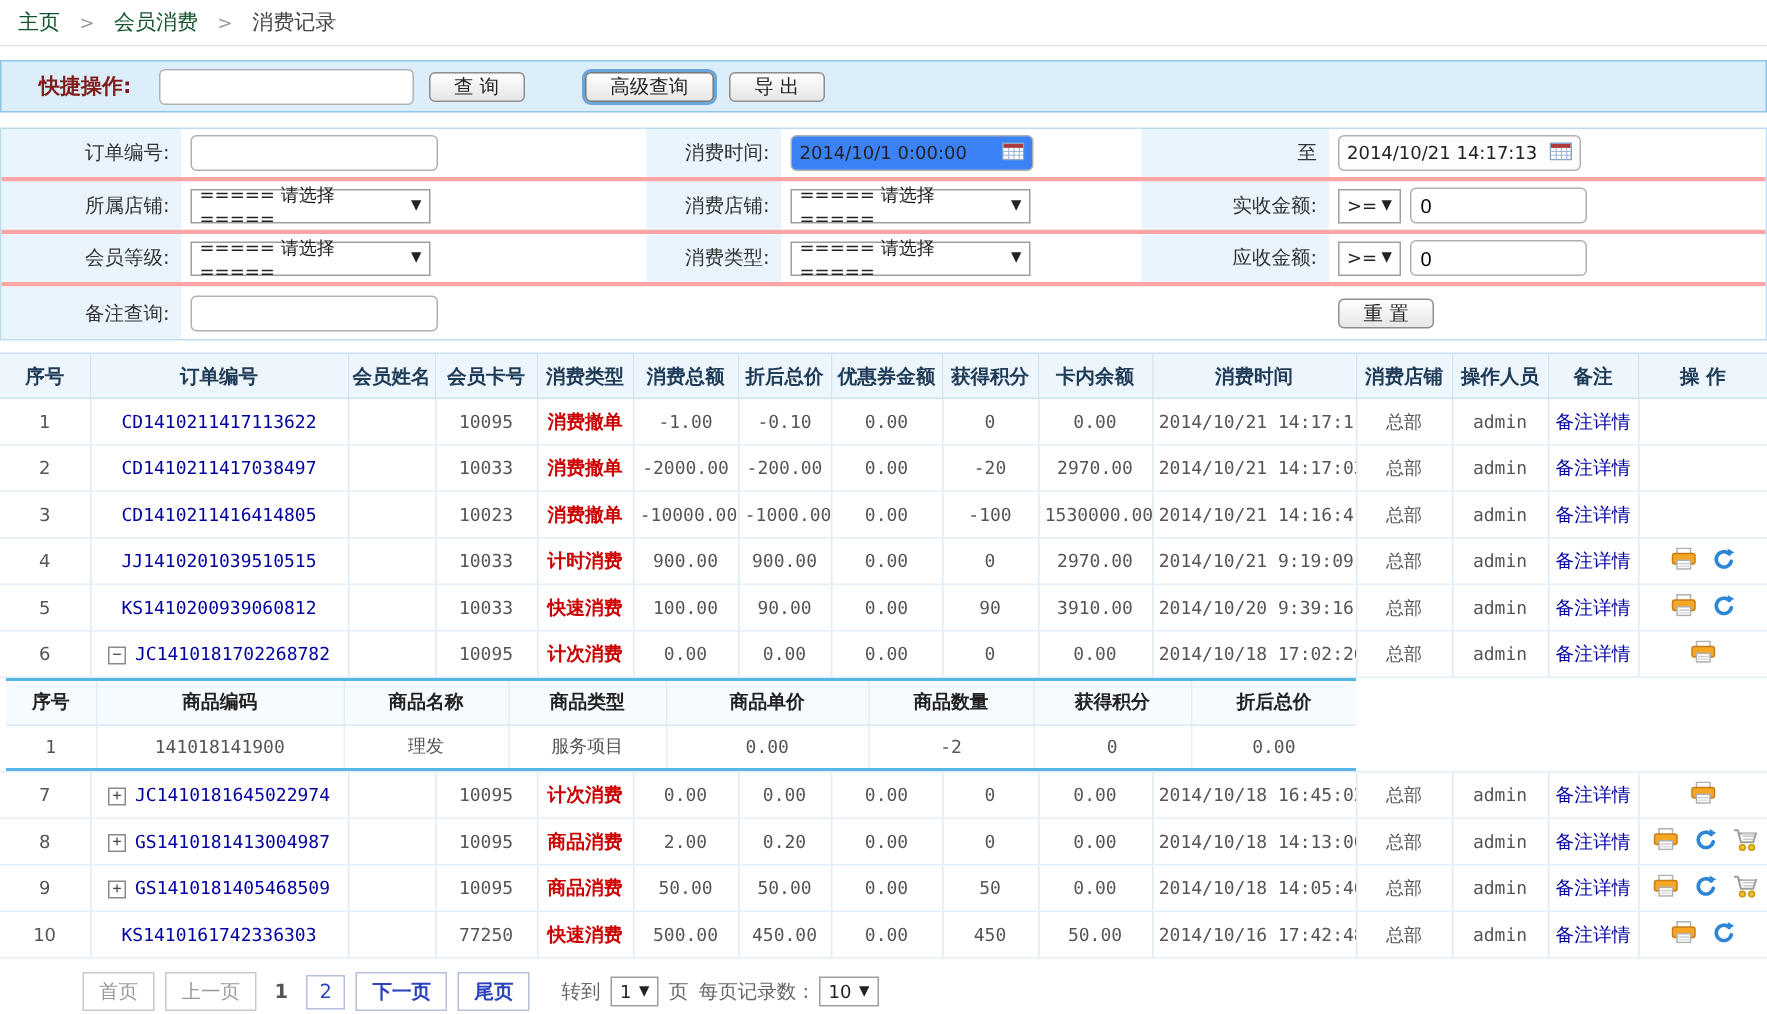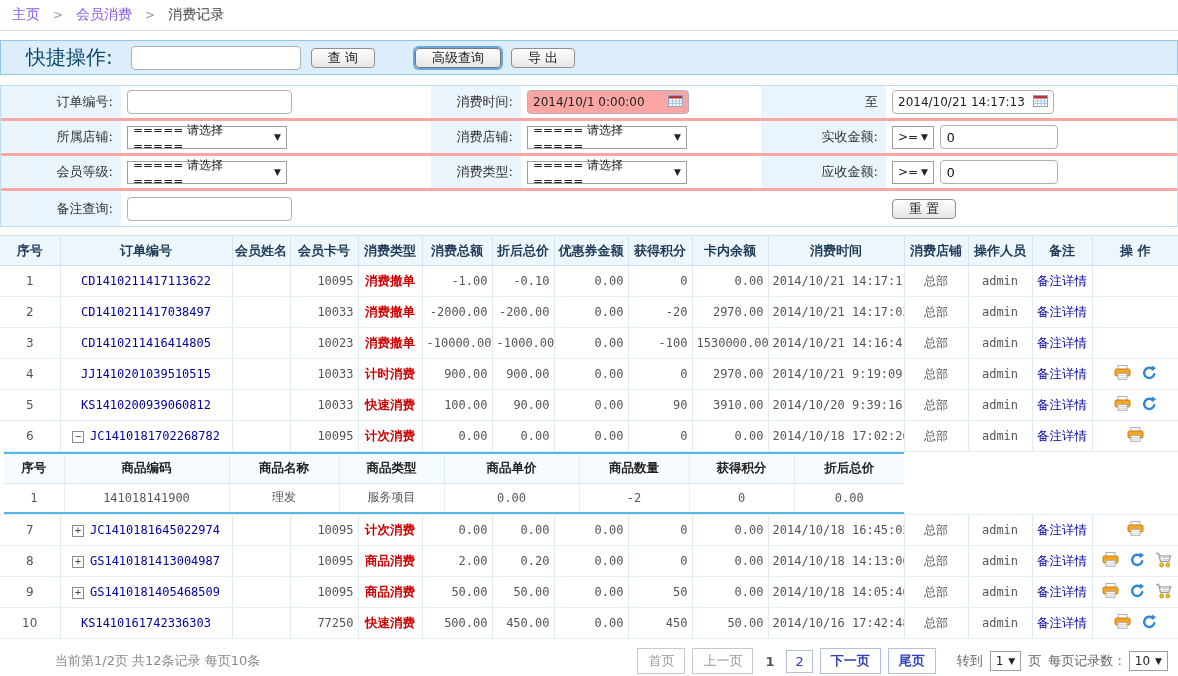--- a/index.html
+++ b/index.html
@@ -11,30 +11,30 @@
     color:#333;
   }
   .mono { font-family: "DejaVu Sans Mono", monospace; }
 
   
   .breadcrumb {
     height: 31px; display:flex; align-items:center; gap:13px;
     padding-left: 12px; border-bottom: 1px solid #e2e2e2;
     font-size: 14px; color:#444;
   }
-  .breadcrumb a { color:#8b5cf6; text-decoration:none; }
+  .breadcrumb a { color:#14532d; text-decoration:none; }
   .breadcrumb .sep { color:#999; font-size:12px; }
 
   
   .quickbar {
     margin-top: 9px; height: 35px;
     background:#ddeefb; border:1px solid #8fc7e8;
     display:flex; align-items:center;
   }
-  .quickbar .qlabel { font-weight:normal; font-size:20px; color:#0c4a6e; margin:0 18px 0 25px; }
+  .quickbar .qlabel { font-weight:bold; font-size:14px; color:#7f1d1d; margin:0 18px 0 25px; }
   .quickbar input {
     width:170px; height:24px; border:1px solid #b0b0b0; border-radius:4px;
     padding:0 6px; font-size:12px; background:#fff;
   }
   .btn {
     display:inline-block; padding:0 16px; font-size:13px; color:#222;
     background:linear-gradient(#fefefe,#e6e6e6); border:1px solid #8e8e8e;
     border-radius:4px; cursor:pointer; white-space:nowrap;
   }
   .quickbar .btn { margin-left:10px; }
@@ -61,37 +61,37 @@
     display:inline-flex; align-items:center; justify-content:space-between;
     padding:0 5px; font-size:12px; color:#222; cursor:pointer;
   }
   .sel .caret { font-size:9px; color:#222; }
   .sel.op { width:42px; margin-right:6px; }
   .datefield {
     width:162px; height:24px; border:1px solid #b0b0b0; border-radius:4px;
     display:inline-flex; align-items:center; justify-content:space-between;
     padding:0 5px; font-size:12px; color:#222;
   }
-  .datefield.gray { background:#fca5a5; }
+  .datefield.gray { background:#3b82f6; }
   .datefield.light { background:#fdfdfd; }
   .amt-input { width:118px; height:24px; border:1px solid #b0b0b0; border-radius:4px; padding:0 6px; background:#fff; }
 
   
   table.records { width:1178px; table-layout:fixed; border-collapse:collapse; margin-top:8px; }
   table.records th {
     height:30px; background:#edf6fd; font-size:13px; font-weight:bold; color:#1f3b57;
     border-right:1px solid #d4e5f2; border-top:1px solid #cde2f1; border-bottom:1px solid #cde2f1;
     white-space:nowrap; overflow:hidden;
   }
   table.records td {
     height:31px; border-right:1px solid #dcebf6; border-bottom:1px solid #e2eef8;
     font-size:12px; color:#555; white-space:nowrap; overflow:hidden; padding:0 4px;
   }
   table.records th:last-child, table.records td:last-child { border-right:none; }
-  td.c { text-align:center; } td.r { text-align:right; }
+  td.c { text-align:center; } td.r { text-align:center; }
   a.order-link { color:#0000a0; text-decoration:none; font-family:"DejaVu Sans Mono", monospace; font-size:12px; }
   a.remark-link { color:#0000a0; text-decoration:none; font-size:12.5px; }
   .type-red { color:#cc0000; font-weight:bold; font-size:12.5px; }
   .toggle {
     display:inline-flex; align-items:center; justify-content:center;
     width:12px; height:12px; border:1px solid #8a8a8a; background:#fff; color:#444;
     font-size:10px; line-height:10px; margin-right:6px; cursor:pointer;
     font-family:"DejaVu Sans Mono", monospace; vertical-align:middle;
   }
   td.actions .icon { display:inline-block; margin:0 5px; vertical-align:middle; cursor:pointer; }
@@ -550,21 +550,20 @@
               <rect x="5" y="12" width="7" height="1" fill="#ddd"></rect>
             </svg></span><span class="icon"><svg width="16" height="16" viewBox="0 0 16 16">
               <path d="M13.2 9.2a5.1 5.1 0 1 1-1.3-4.9" fill="none" stroke="#2e86d6" stroke-width="2.4" stroke-linecap="round"></path>
               <path d="M10.8 0.6 L10.9 5.4 L15.2 3.3 Z" fill="#2e86d6"></path>
             </svg></span></td>
       </tr>
     </tbody>
 </table>
 
 <div class="pagebar">
-  <span class="summary">当前第1/2页 共12条记录 每页10条</span>
   <div class="pager">
     <a class="pbtn">首页</a>
     <a class="pbtn">上一页</a>
     <span style="display:inline-flex;gap:7px;align-items:center;">
         <span class="pcur">1</span>
         <a class="pnum">2</a>
       </span>
     <a class="pbtn link">下一页</a>
     <a class="pbtn link">尾页</a>
     <span class="lbl" style="margin-left:14px">转到</span>

